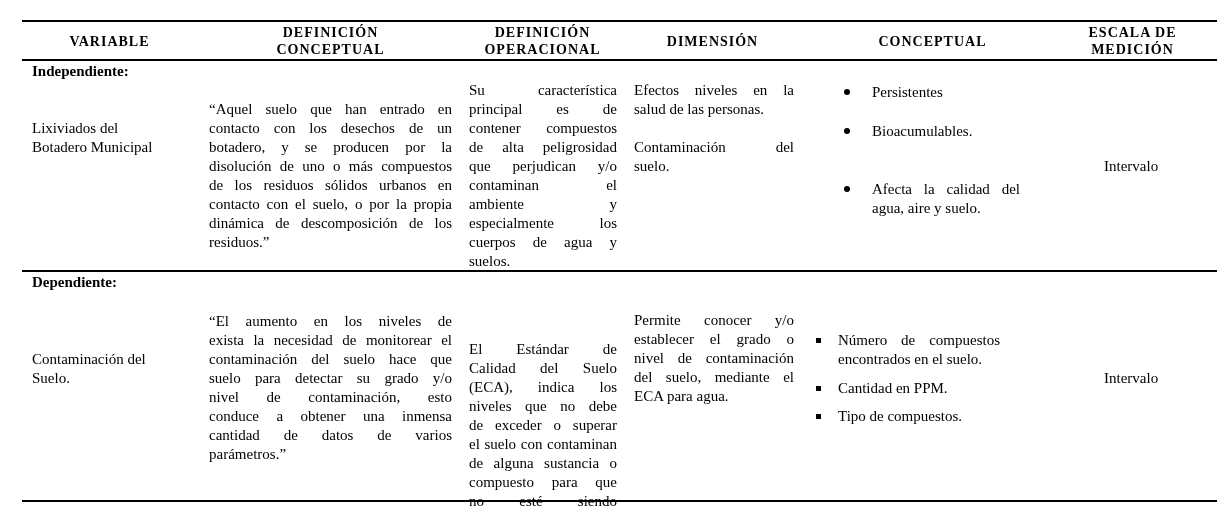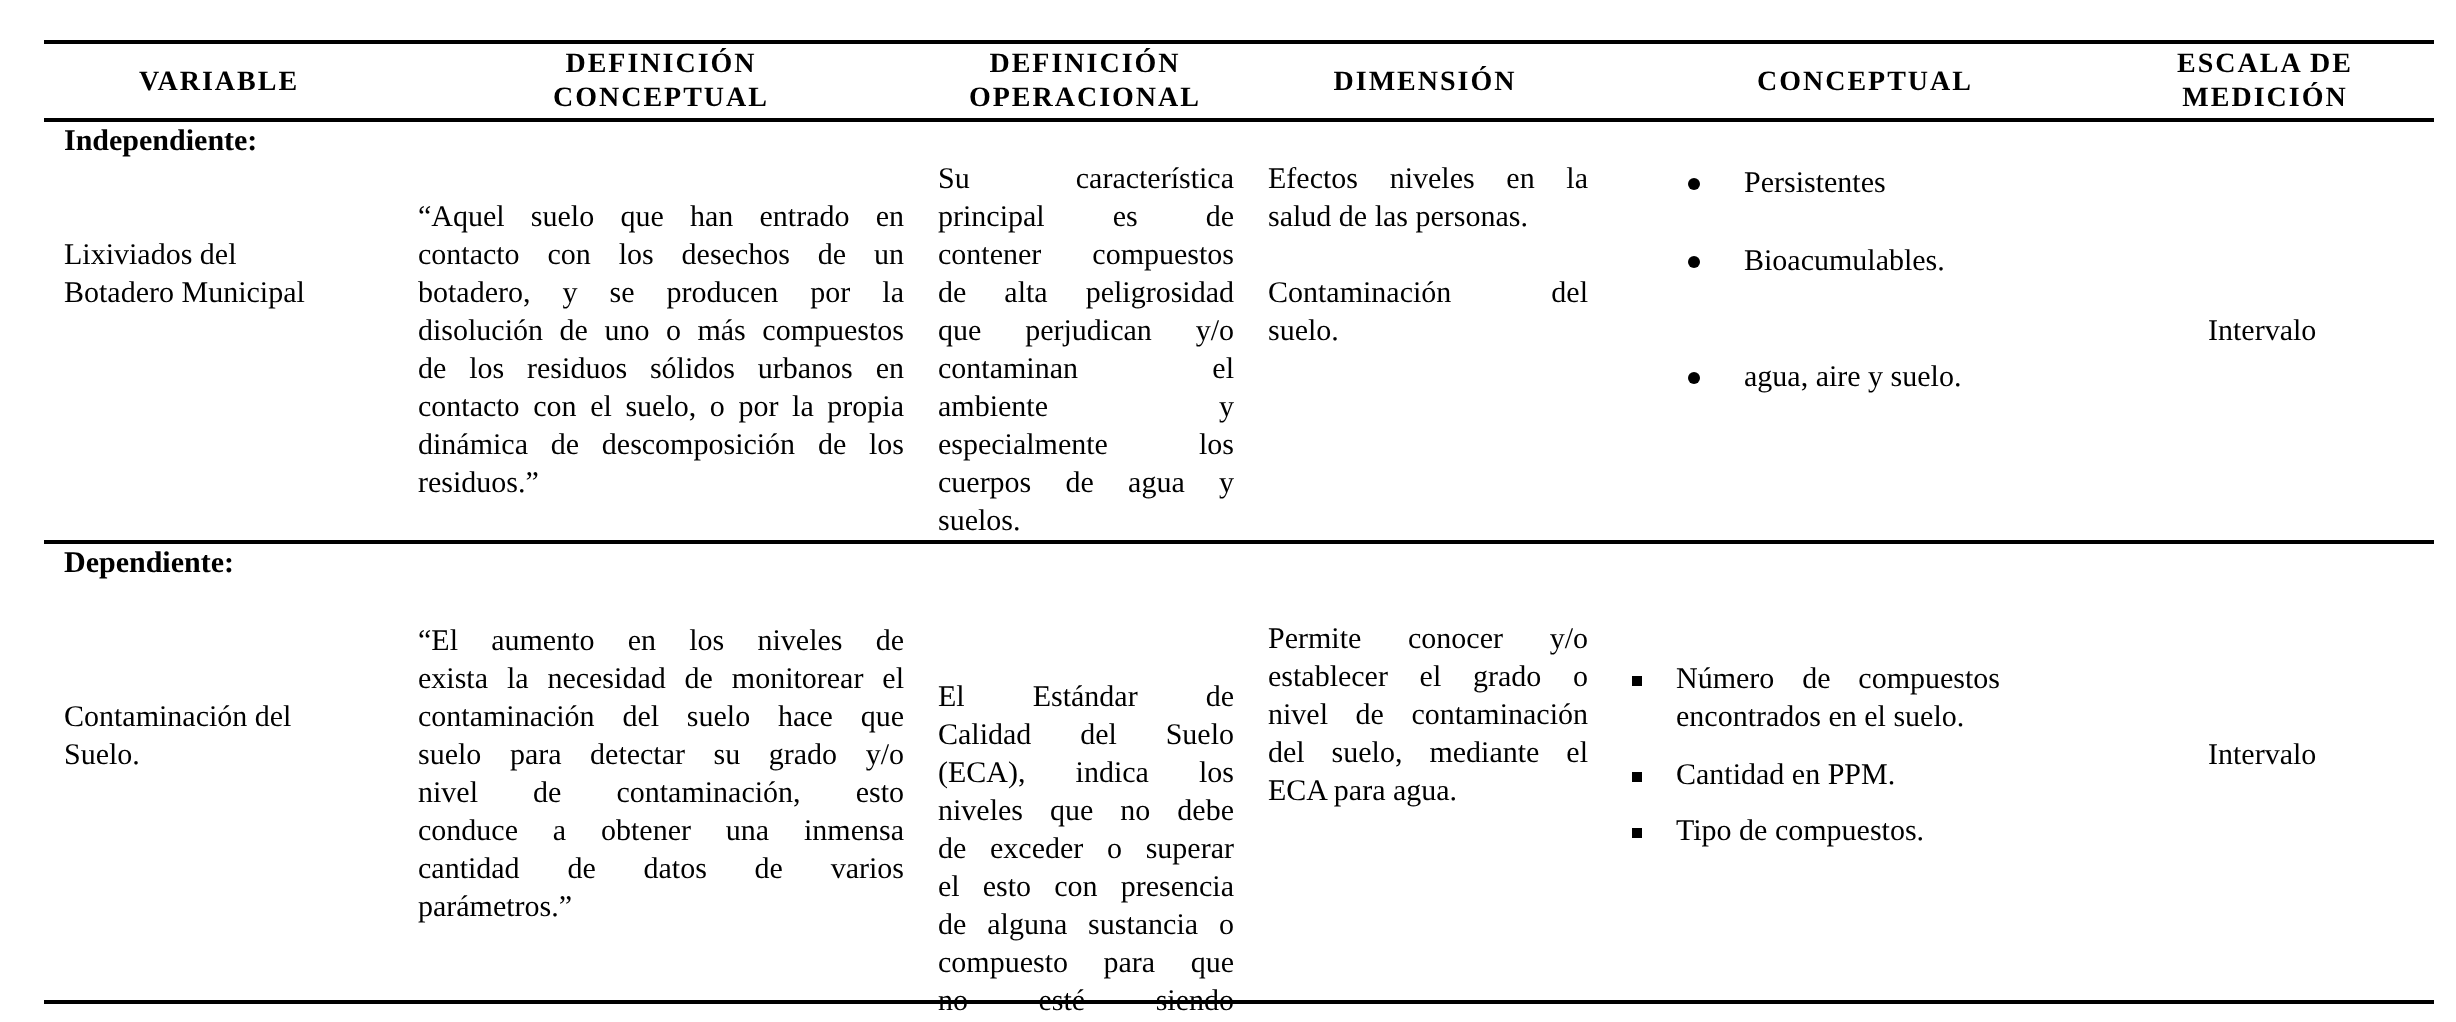--- a/index.html
+++ b/index.html
@@ -98,20 +98,21 @@
       </div>
       <div>
         <span class="bullet-dot" style="left:844px; top:128px;"></span>
         <div class="col" style="left:872px; top:122px; width:148px;">
           <span class="ln">Bioacumulables.</span>
         </div>
       </div>
       <div>
         <span class="bullet-dot" style="left:844px; top:186px;"></span>
         <div class="col" style="left:872px; top:180px; width:148px;">
+          <span class="ln j">Afecta la calidad del</span>
           <span class="ln">agua, aire y suelo.</span>
         </div>
       </div>
     </div>
 
     <div class="col" style="left:1104px; top:157px;">
       <span class="ln">Intervalo</span>
     </div>
   </div>
 
@@ -133,21 +134,21 @@
       <span class="ln j">cantidad de datos de varios</span>
       <span class="ln">parámetros.”</span>
     </div>
 
     <div class="col" style="left:469px; top:292px; width:148px;margin-top:48px;">
       <span class="ln j">El Estándar de</span>
       <span class="ln j">Calidad del Suelo</span>
       <span class="ln j">(ECA), indica los</span>
       <span class="ln j">niveles que no debe</span>
       <span class="ln j">de exceder o superar</span>
-      <span class="ln j">el esto con presencia</span>
+      <span class="ln j">el suelo con contaminan</span>
       <span class="ln j">de alguna sustancia o</span>
       <span class="ln j">compuesto para que</span>
       <span class="ln j">no esté siendo</span>
       <span class="ln j">considerado como</span>
       <span class="ln">contaminado.</span>
     </div>
 
     <div class="col" style="left:634px; top:311px; width:160px;">
       <span class="ln j">Permite conocer y/o</span>
       <span class="ln j">establecer el grado o</span>

